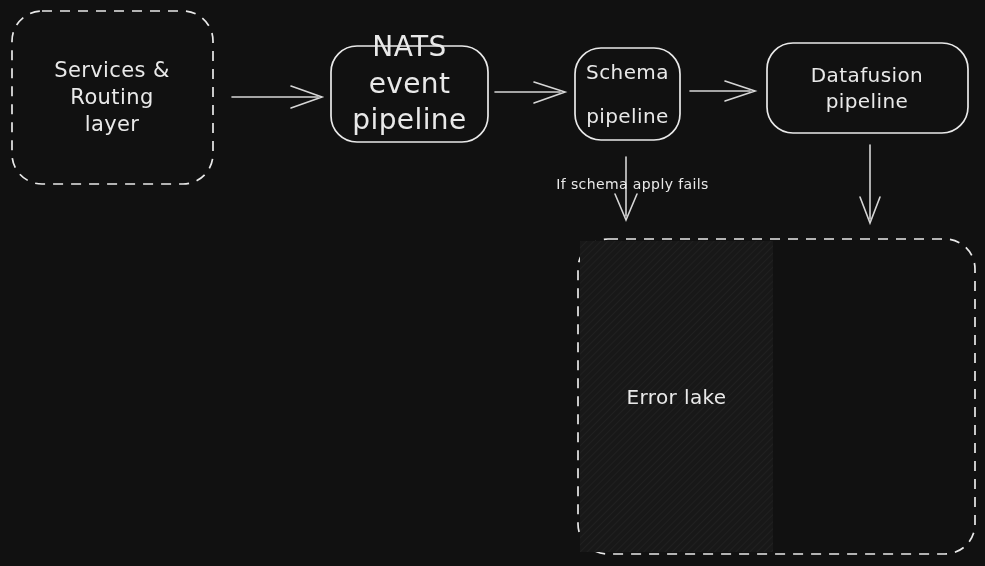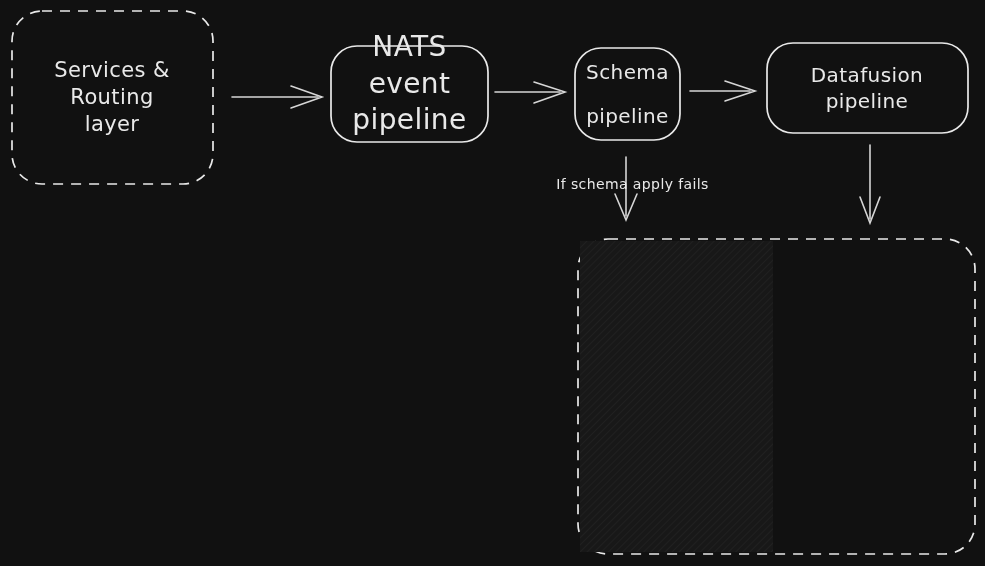--- a/index.html
+++ b/index.html
@@ -108,15 +108,18 @@
   </div>
 
   <div class="label lbl-datafusion">
     <span class="ln">Datafusion pipeline</span>
   </div>
 
   <div class="label lbl-condition">
     <span class="ln">If schema apply fails</span>
   </div>
 
+  <div class="label lbl-error-lake">
+    <span class="ln">Error lake</span>
+  </div>
 
 
 </div>
 
 </body></html>

